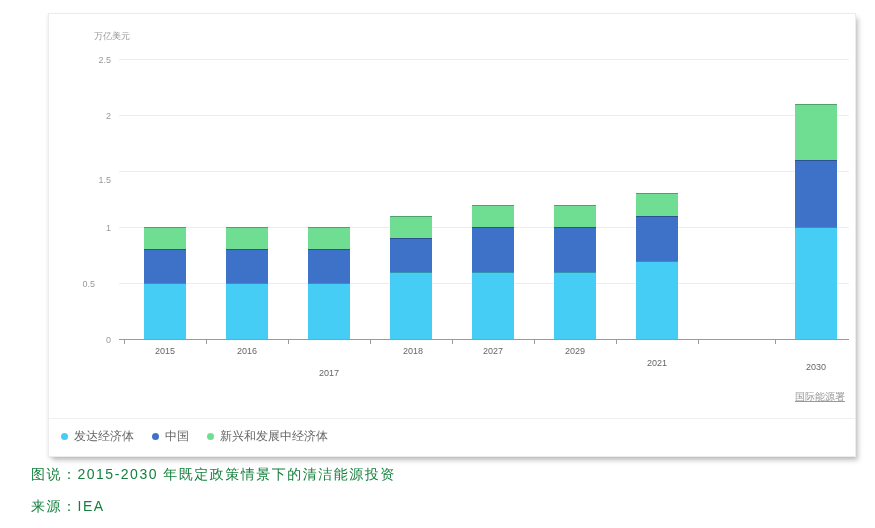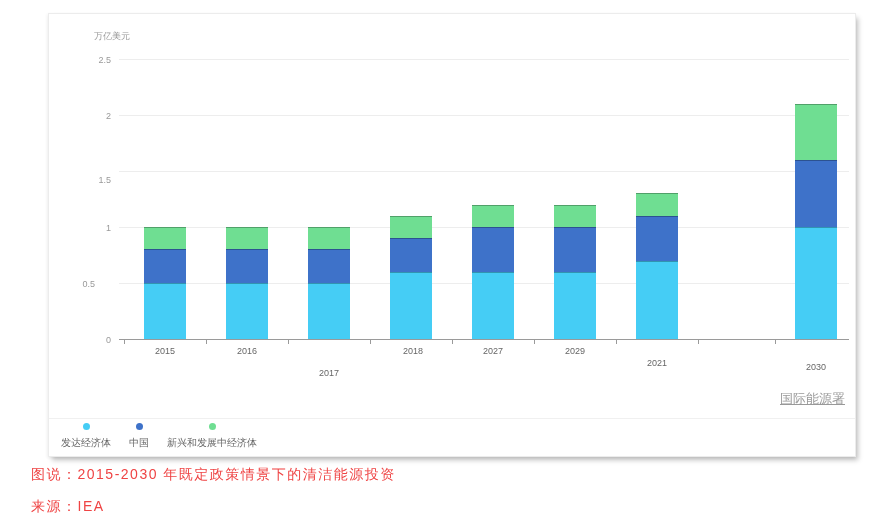--- a/index.html
+++ b/index.html
@@ -8,27 +8,27 @@
   .card{position:absolute;left:48px;top:13px;width:806px;height:442px;background:#fff;
     border:1px solid #ececec;box-shadow:3px 4px 5px -1px rgba(0,0,0,0.25), -1px 1px 3px rgba(0,0,0,0.06);}
   .unit-label{position:absolute;left:45px;top:16px;font-size:9px;color:#999;}
   .plot{position:absolute;left:0;top:0;width:806px;height:410px;}
   .gridline{position:absolute;height:1px;background:#ededed;}
   .axis-line{position:absolute;height:1px;background:#9a9a9a;}
   .x-tick{position:absolute;width:1px;height:5px;background:#9a9a9a;}
   .y-label{position:absolute;width:34px;text-align:right;font-size:9px;color:#999;transform:translateY(-50%);}
   .x-label{position:absolute;font-size:9px;color:#666;transform:translateX(-50%);}
   .bar-seg{position:absolute;box-sizing:border-box;border-top:1px solid rgba(0,0,0,0.28);}
-  .credits{position:absolute;right:10px;top:376px;font-size:13px;color:#999;
+  .credits{position:absolute;right:10px;top:376px;font-size:10px;color:#999;
     text-decoration:underline;cursor:pointer;}
   .divider{position:absolute;left:0;top:404px;width:100%;height:1px;background:#f0f0f0;}
   .legend{position:absolute;left:12px;top:410px;height:24px;display:flex;align-items:center;gap:18px;}
-  .legend-item{display:flex;align-items:center;gap:6px;font-size:10px;color:#666;cursor:pointer;flex-direction:column;}
+  .legend-item{display:flex;align-items:center;gap:6px;font-size:12px;color:#666;cursor:pointer;}
   .legend-dot{width:7px;height:7px;border-radius:50%;}
-  .caption{position:absolute;left:31px;font-size:14px;color:#ef4444;letter-spacing:1.5px;}
+  .caption{position:absolute;left:31px;font-size:14px;color:#15803d;letter-spacing:1.5px;}
   .caption.l1{top:466px;}
   .caption.l2{top:498px;}
 </style>
 </head>
 <body>
 
 <div class="page">
   <div class="card">
     <div class="unit-label">万亿美元</div>
     <div class="plot" id="plot">

